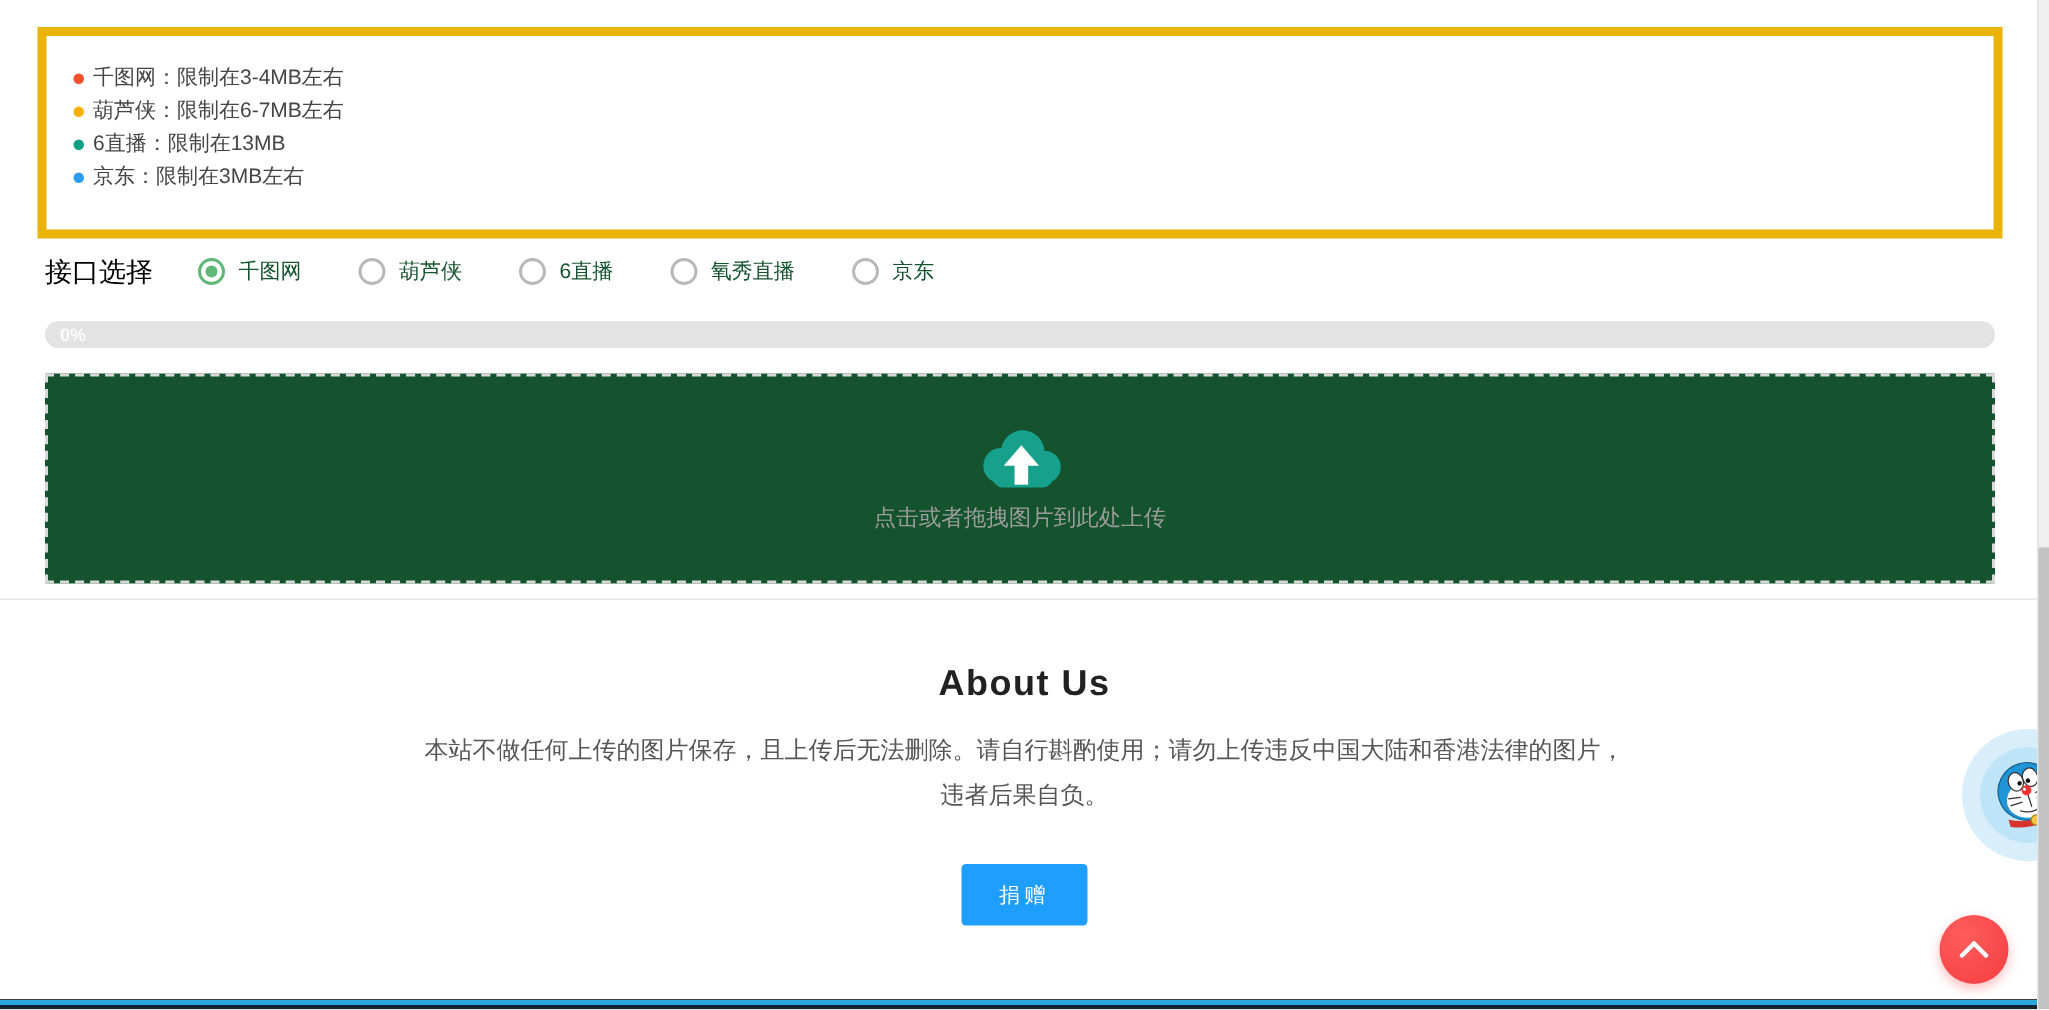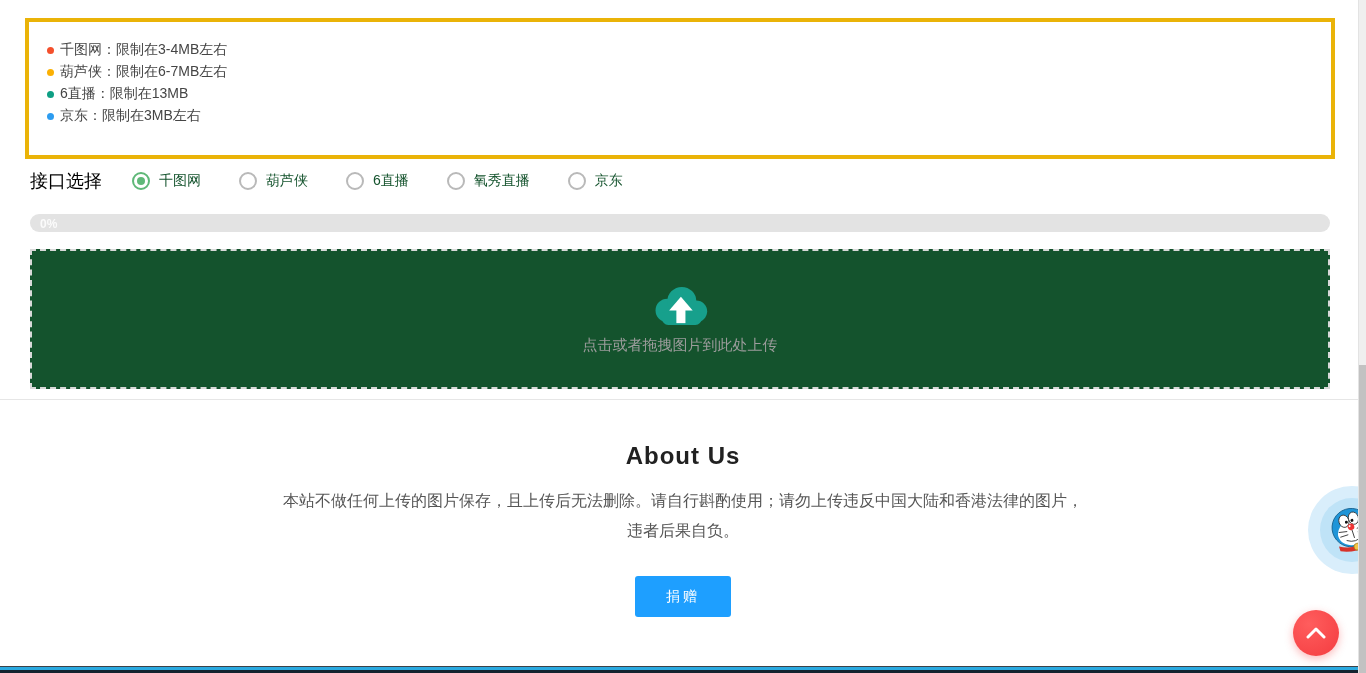--- a/index.html
+++ b/index.html
@@ -2,21 +2,21 @@
 <html><head>
 <meta charset="utf-8">
 <style>
   * { margin:0; padding:0; box-sizing:border-box; }
   html,body { width:1366px; height:673px; background:#fff; }
   body { font-family:"Liberation Sans","DejaVu Sans",sans-serif; }
   .page { position:relative; width:1366px; height:673px; overflow:hidden; background:#fff; }
 
   
   .limits-panel { position:absolute; left:25px; top:18px; width:1310px; height:141px;
-    background:#fff; border:4px solid #eab308; }
+    background:#fff; border:6px solid #eab308; }
   .limits-list { list-style:none; padding:17px 0 0 18px; }
   .limit-item { display:flex; align-items:center; height:22px; font-size:14px; color:#454545; }
   .dot { width:7px; height:7px; border-radius:50%; margin-right:6px; flex:0 0 auto; }
 
   
   .radio-row { position:absolute; left:30px; top:166px; height:30px; display:flex; align-items:center; }
   .radio-row-label { font-size:18px; color:#000000; margin-right:30px; }
   .radio-options { display:flex; align-items:center; gap:38px; }
   .radio-option { display:flex; align-items:center; gap:9px; cursor:pointer; }
   .radio-circle { width:18px; height:18px; border-radius:50%; border:2px solid #b9b9b9; background:#fff;
@@ -37,21 +37,21 @@
     display:flex; flex-direction:column; align-items:center; justify-content:center; }
   .cloud-icon { width:58px; height:44px; margin-bottom:9px; }
   .upload-hint { font-size:15px; color:#9c9c9c; }
 
   .divider { position:absolute; left:0; top:399px; width:1366px; height:1px; background:#e6e6e6; }
 
   
   .about { position:absolute; left:0; top:400px; width:1366px; text-align:center; }
   .about-title { margin-top:42px; font-size:24px; font-weight:bold; color:#212121; letter-spacing:1px; }
   .about-description { width:812px; margin:16px auto 0; font-size:16px; line-height:30px; color:#565656; }
-  .donate { display:block; margin:30px auto 0; width:96px; height:41px; border:none; border-radius:3px;
+  .donate { display:block; margin:30px auto 0; width:84px; height:41px; border:none; border-radius:3px;
     background:#1e9fff; color:#fff; font-size:14px; letter-spacing:3px; cursor:pointer;
     font-family:Liberation Mono, monospace; }
 
   
   .mascot { position:absolute; left:1308px; top:486px; width:88px; height:88px; cursor:pointer; }
   .ripple-outer { position:absolute; left:0; top:0; width:88px; height:88px; border-radius:50%; background:#d9eefb; }
   .ripple-inner { position:absolute; left:12px; top:12px; width:64px; height:64px; border-radius:50%; background:#bfe3f7; }
   .doraemon { position:absolute; left:19px; top:19px; width:50px; height:50px; transform:rotate(-18deg); }
 
   

